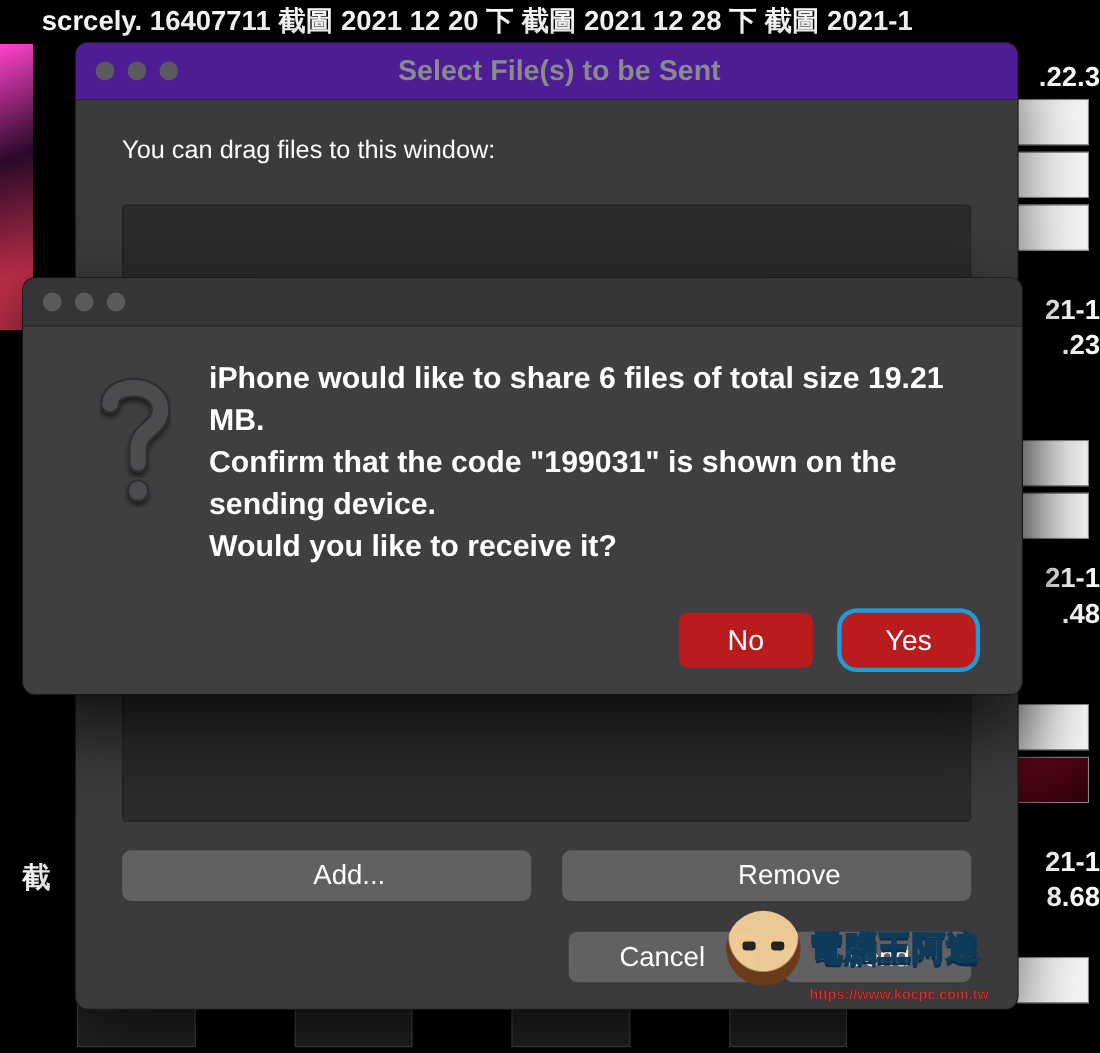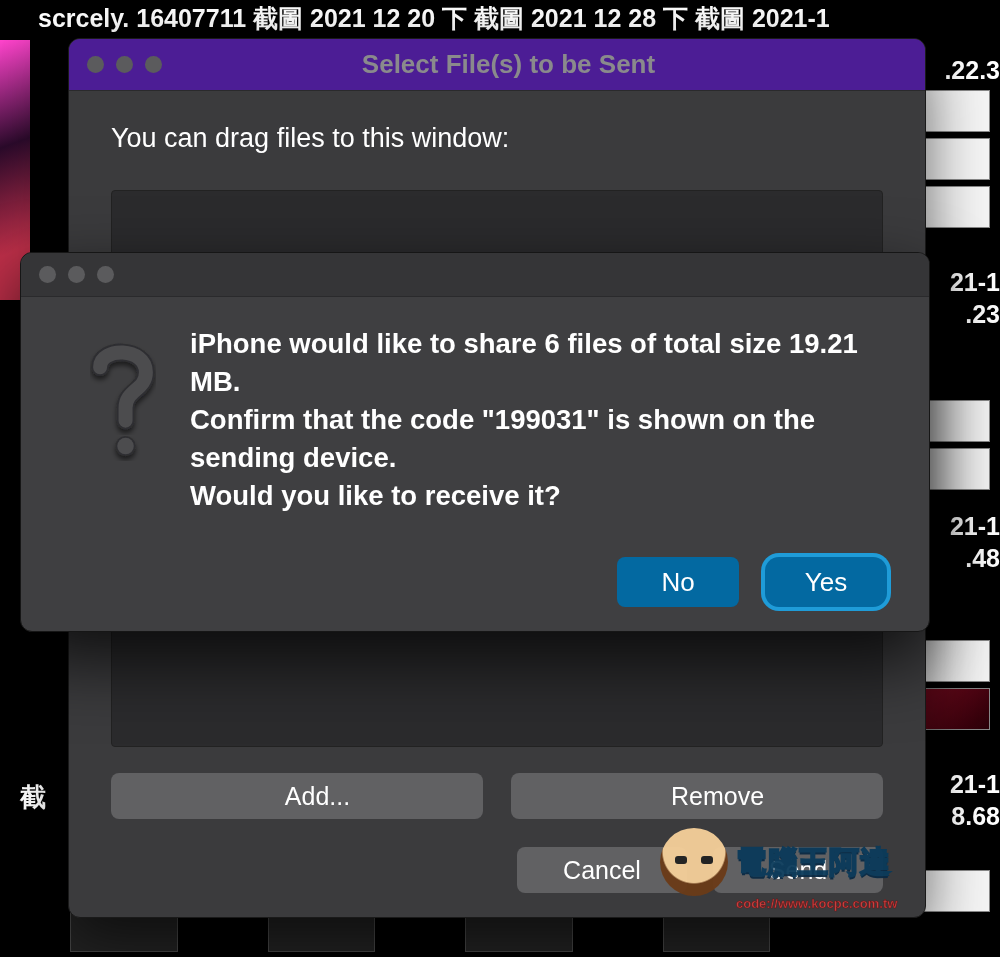--- a/index.html
+++ b/index.html
@@ -79,21 +79,21 @@
     display:flex; gap:12px; padding-left:18px;
   }
   .dot { width:17px; height:17px; border-radius:50%; background:#5b5b5d; }
   .win-title {
     flex:1; text-align:center;
     font-size:26px; font-weight:700; color:#8a8a8c;
     margin-left:-70px;
   }
   .main-body { padding: 32px 42px 24px; height: calc(100% - 52px); display:flex; flex-direction:column; }
   .drag-hint {
-    font-size:27px; color:#fff; font-weight:400;
+    font-size:23px; color:#fff; font-weight:400;
     margin-bottom: 36px;
   }
   .drop-zone {
     flex: 1;
     background: #2b2b2d;
     border-radius: 4px;
     border: 1px solid #222;
   }
   .btn-row {
     margin-top: 26px;
@@ -149,21 +149,21 @@
     line-height: 1.38;
     font-weight: 800;
     color: #fff;
     padding-top: 4px;
     white-space: pre-line;
   }
   .modal-buttons {
     display:flex; justify-content:flex-end; gap: 26px;
     padding-right: 8px;
   }
-  .modal-buttons .btn { width: 122px; height: 50px; font-size:26px; background:#0369a1; }
+  .modal-buttons .btn { width: 122px; height: 50px; font-size:26px; background:#b91c1c; }
   .btn.default {
     box-shadow: 0 0 0 4px #1f9cd8;
     border-radius: 14px;
   }
 
   
   .watermark {
     position:absolute;
     right: 40px; bottom: 50px;
     width: 300px; height: 90px;
@@ -288,14 +288,14 @@
     <div class="modal-buttons">
       <button class="btn">No</button>
       <button class="btn default">Yes</button>
     </div>
   </div>
 </div>
 
 <div class="watermark">
   <div class="wm-face"></div>
   <div class="wm-text">電腦王阿達</div>
-  <div class="wm-sub">code://www.kocpc.com.tw</div>
+  <div class="wm-sub">https://www.kocpc.com.tw</div>
 </div>
 
 </body></html>

